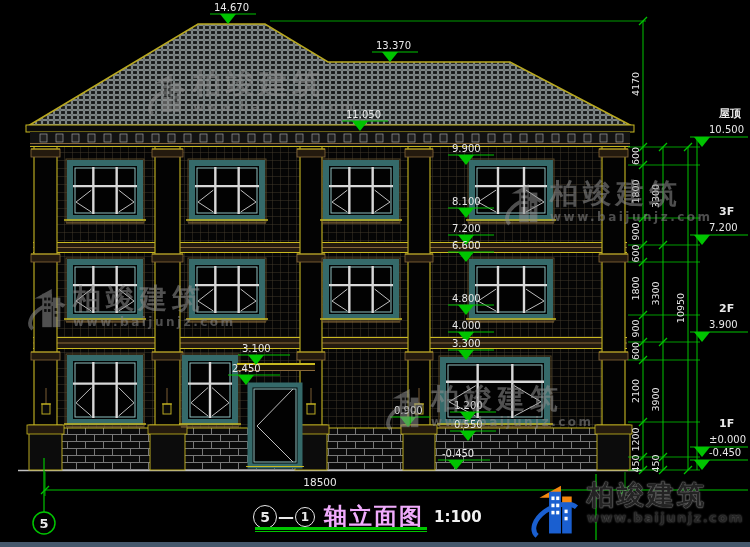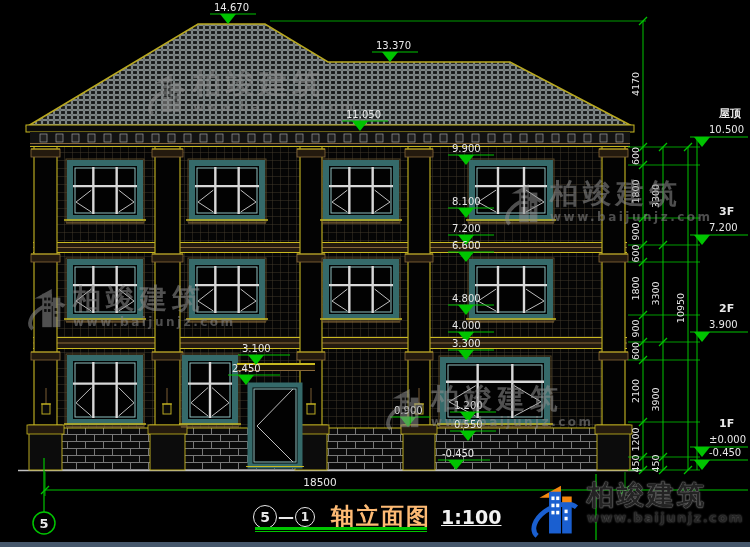--- a/index.html
+++ b/index.html
@@ -23,22 +23,22 @@
   .logo-url{font-size:13px;font-weight:bold;color:#252525;letter-spacing:1.5px;margin-top:3px;white-space:nowrap;
             text-shadow:0 0 2px #7a7a7a;}
 
   
   .titlebar{position:absolute;display:flex;align-items:center;color:#fff;white-space:nowrap;}
   .bub{display:inline-flex;align-items:center;justify-content:center;border:1.5px solid #e8e8e8;
        border-radius:50%;color:#e8e8e8;font-weight:bold;box-sizing:border-box;}
   .bub.big{width:24px;height:24px;font-size:14px;}
   .bub.small{width:20px;height:20px;font-size:12px;}
   .tdash{font-size:16px;font-weight:bold;margin:0 1px;color:#e8e8e8;}
-  .ttext{font-size:23px;font-weight:bold;letter-spacing:2px;margin-left:16px;color:#fdba74;}
-  .tscale{font-size:19px;font-weight:bold;margin-left:10px;color:#f2f2f2;text-decoration:underline;}
+  .ttext{font-size:23px;font-weight:bold;letter-spacing:2px;margin-left:9px;color:#f0abfc;}
+  .tscale{font-size:15px;font-weight:bold;margin-left:10px;color:#f2f2f2;}
   .tline1{position:absolute;background:#00c400;height:3px;}
   .tline2{position:absolute;background:#00c400;height:1px;}
 
   .bottomstrip{position:absolute;left:0;top:542px;width:750px;height:5px;background:#46586c;}
 </style>
 </head>
 <body>
 
 <div class="stage">
 

